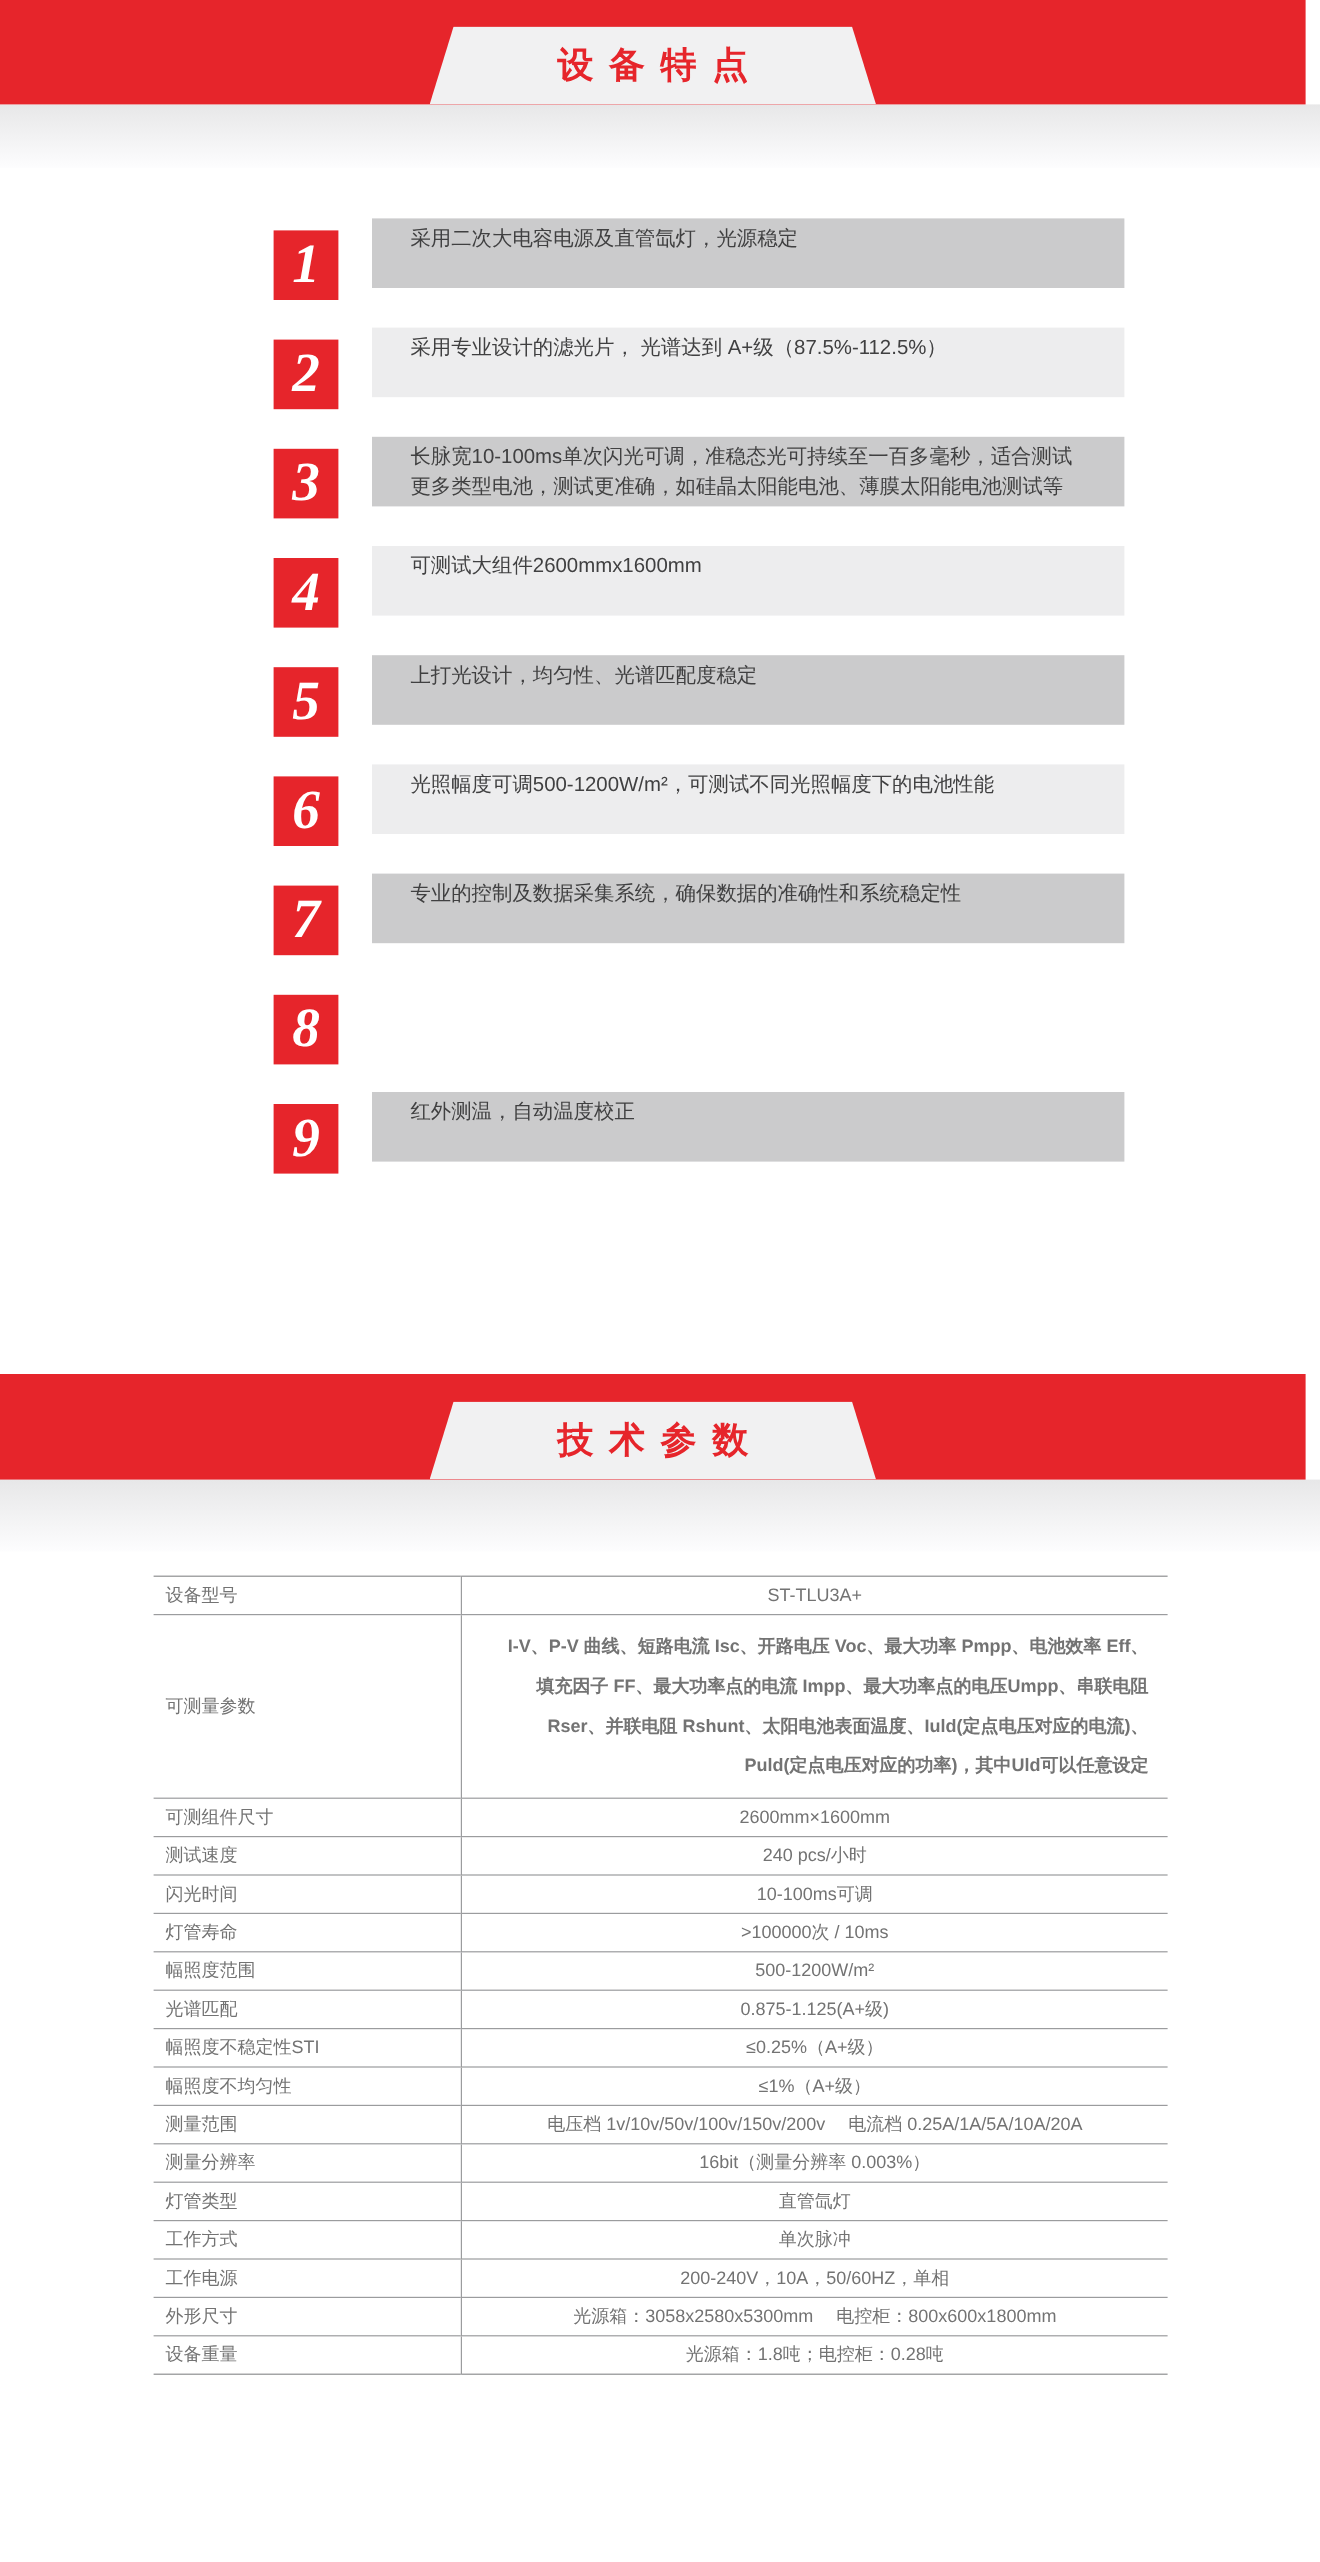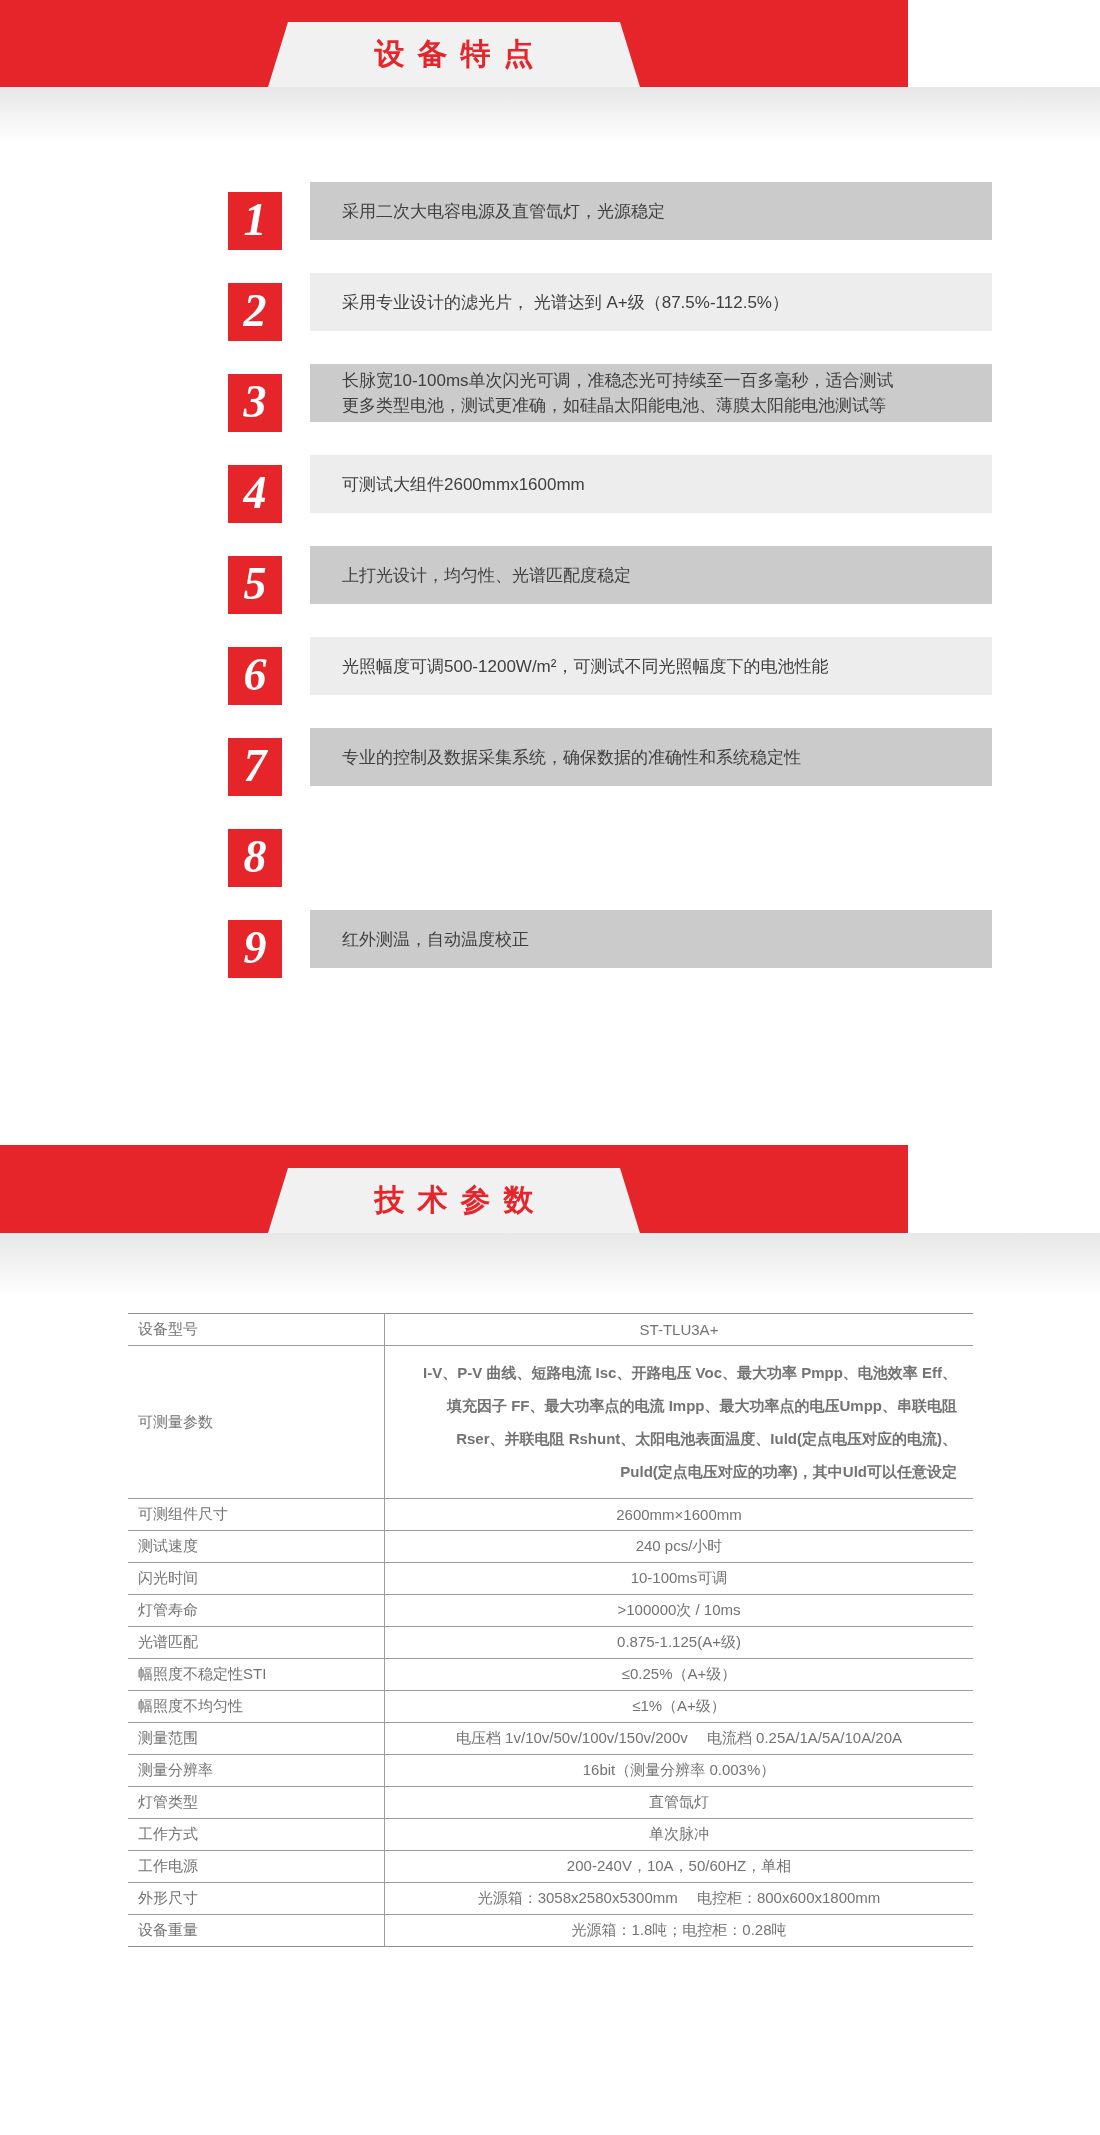--- a/index.html
+++ b/index.html
@@ -7,21 +7,21 @@
     width: 1100px; height: 2135px;
     background: #ffffff;
     font-family: "Liberation Sans", sans-serif;
     overflow: hidden;
     position: relative;
   }
 
   
   .banner {
     position: relative;
-    width: 908px; height: 87px;
+    width: 1088px; height: 87px;
     background: #E6252B;
   }
   .banner.second { height: 88px; }
   .trap {
     position: absolute;
     left: 50%; bottom: 0;
     transform: translateX(-50%);
     width: 372px; height: 65px;
     background: #F1F1F2;
     -webkit-clip-path: polygon(20px 0, 352px 0, 372px 65px, 0 65px);
@@ -58,24 +58,24 @@
     font-family: "Liberation Serif", serif;
     font-style: italic;
     font-weight: bold;
     font-size: 46px;
     line-height: 56px;
     text-align: center;
     flex: 0 0 auto;
   }
   .bar {
     margin-left: 28px;
-    width: 682px;
+    width: 627px;
     min-height: 58px;
     display: flex;
-    align-items: center;
+    align-items: flex-start;
     box-sizing: border-box;
     padding: 4px 24px 4px 32px;
   }
   .bar.dark  { background: #CBCBCC; }
   .bar.light { background: #EDEDEE; }
   .bar-text {
     font-size: 17px;
     line-height: 25px;
     color: #404041;
     white-space: pre-line;
@@ -223,20 +223,24 @@
   <tr>
     <td class="lab">闪光时间</td>
     <td class="val">10-100ms可调</td>
   </tr>
 
   <tr>
     <td class="lab">灯管寿命</td>
     <td class="val">&gt;100000次 / 10ms</td>
   </tr>
 
+  <tr>
+    <td class="lab">幅照度范围</td>
+    <td class="val">500-1200W/m²</td>
+  </tr>
 
   <tr>
     <td class="lab">光谱匹配</td>
     <td class="val">0.875-1.125(A+级)</td>
   </tr>
 
   <tr>
     <td class="lab">幅照度不稳定性STI</td>
     <td class="val">≤0.25%（A+级）</td>
   </tr>

